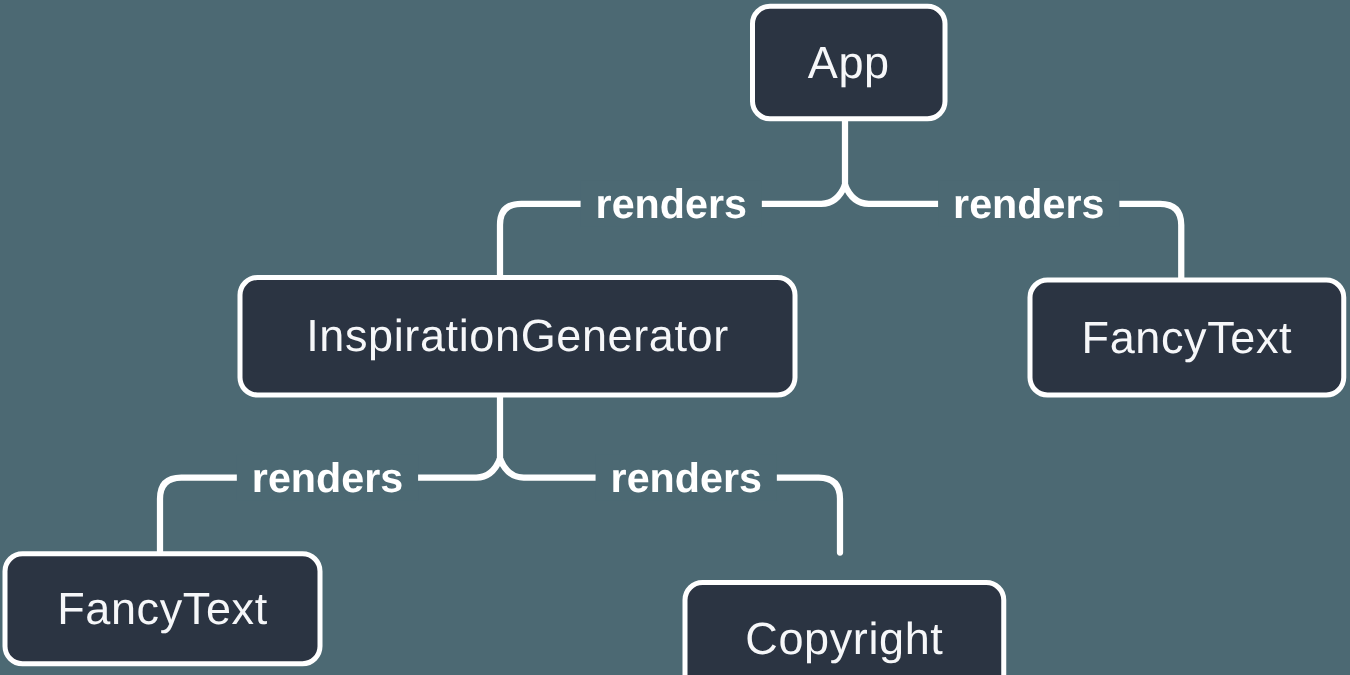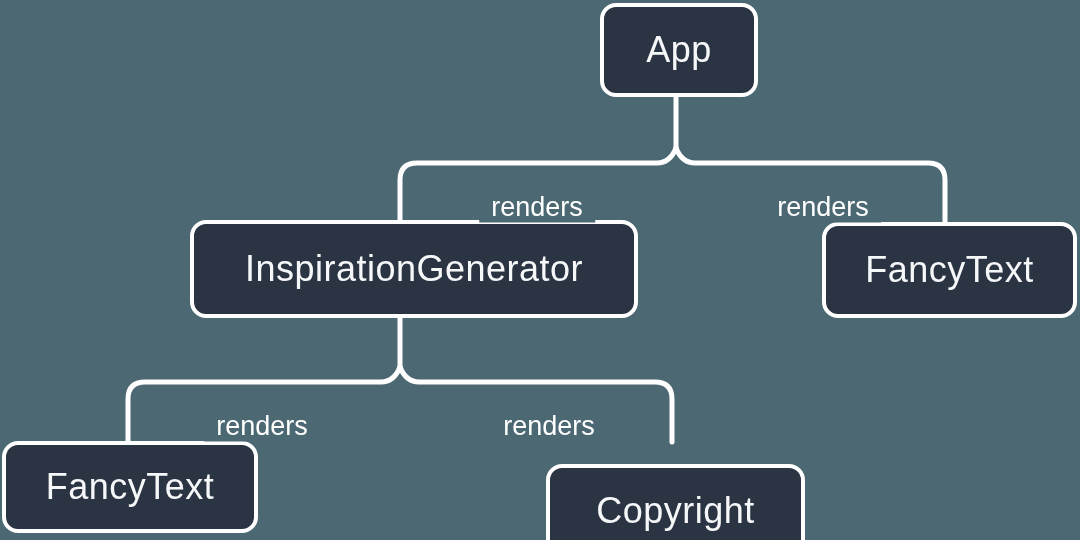--- a/index.html
+++ b/index.html
@@ -47,26 +47,25 @@
     color: var(--node-text);
     font-size: 36px;
     font-weight: 500;
     letter-spacing: 0.5px;
   }
   .edge-label {
     position: absolute;
     transform: translate(-50%, -50%);
     background: var(--background);
     color: var(--label-text);
-    font-size: 27px;
-    font-weight: 400;
+    font-size: 33px;
+    font-weight: 700;
     padding: 2px 12px;
     white-space: nowrap;
     line-height: 1;
-    margin-top: 44px;
   }
 </style>
 </head>
 <body>
 
 <div class="canvas">
 
   <svg class="edges-svg" viewBox="0 0 1080 540" aria-hidden="true">
 
     <path d="M 676 96 L 676 148"></path>

